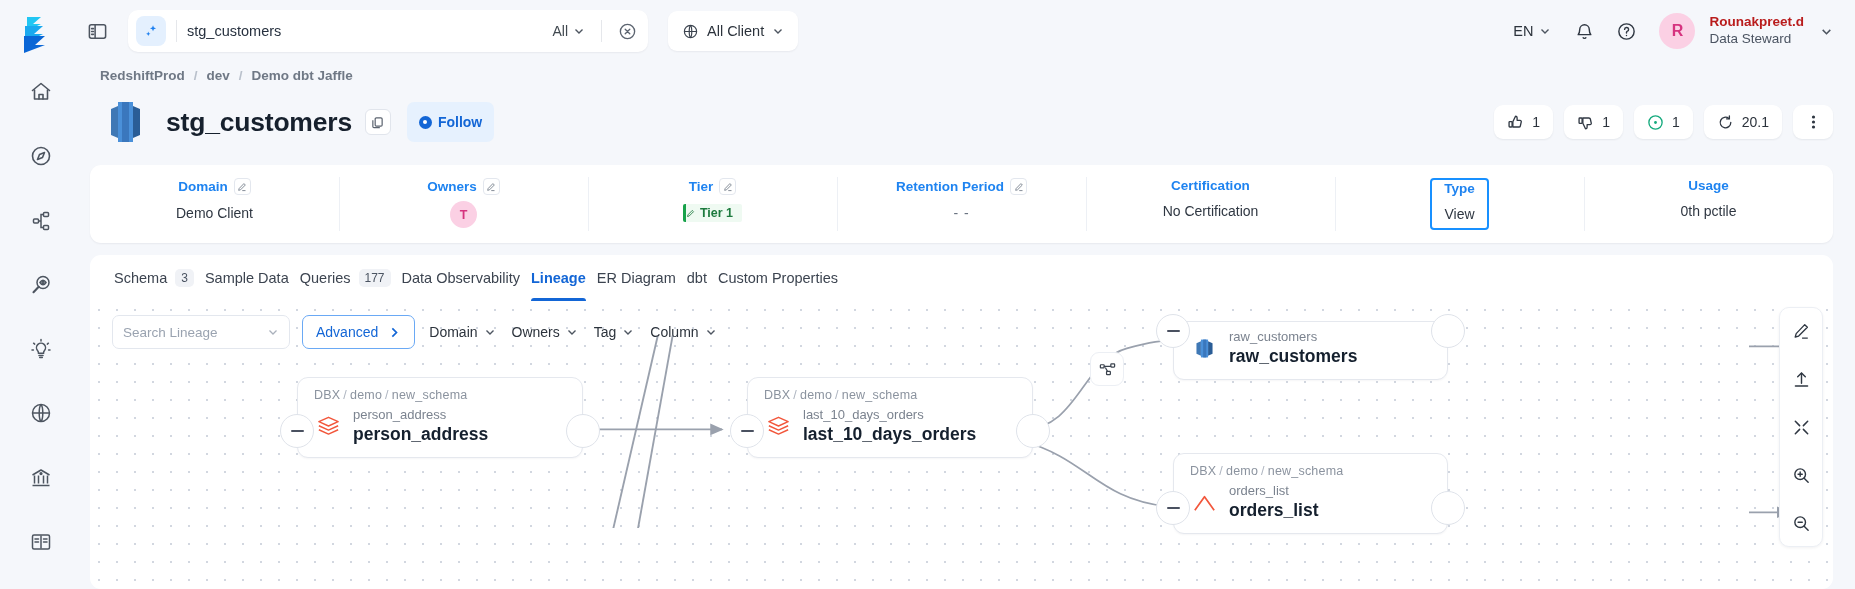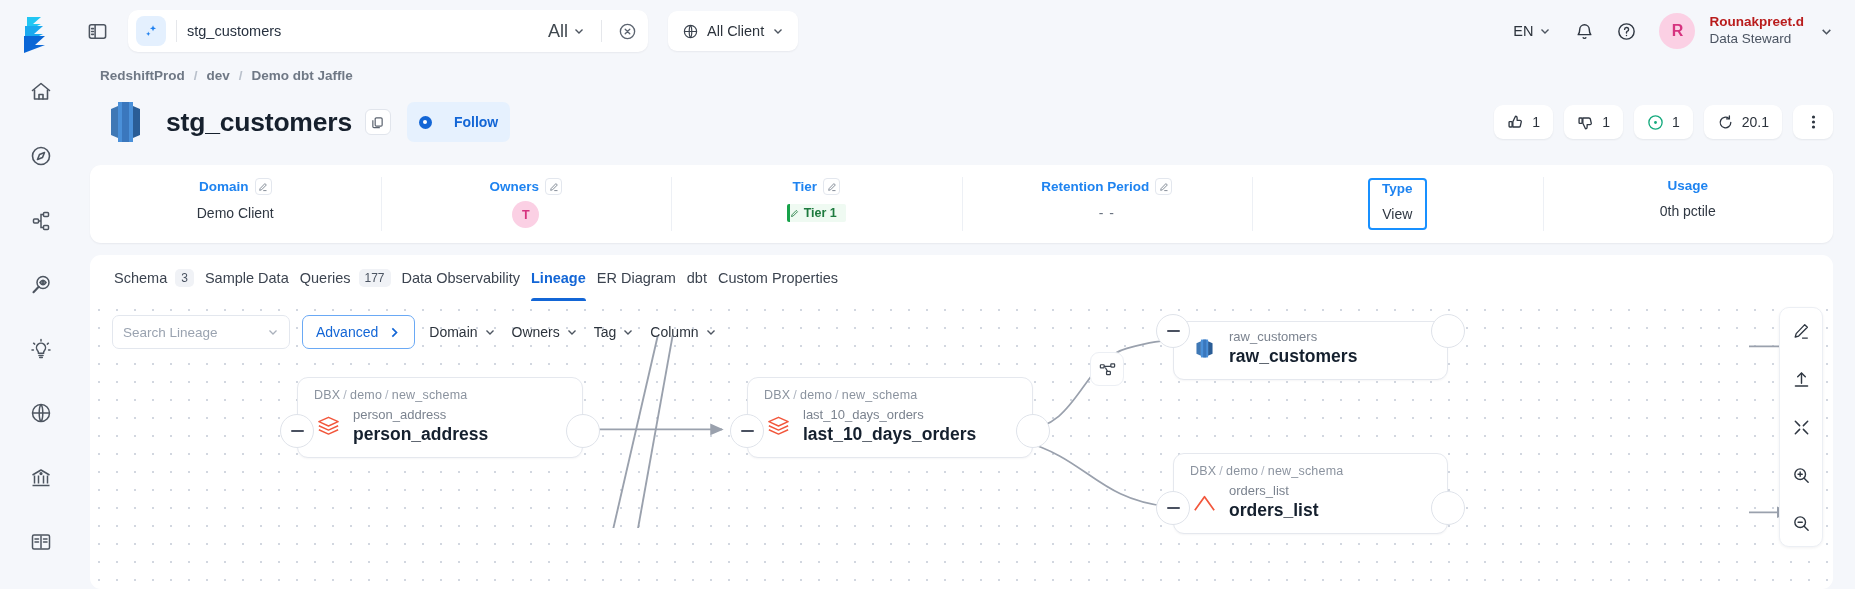--- a/index.html
+++ b/index.html
@@ -43,21 +43,21 @@
   .spark-btn {
     width: 30px; height: 30px; border-radius: 8px; background: #e4f0fe;
     display: flex; align-items: center; justify-content: center; cursor: pointer; flex: none;
   }
   .search-divider { width: 1px; height: 22px; background: #e5e7eb; margin: 0 10px; flex:none; }
   .search-input {
     flex: 1; border: none; outline: none; font-size: 14.5px;
     font-family: "Liberation Sans", sans-serif; color: #27313f; background: transparent;
   }
   .search-input::placeholder { color: #9aa3b0; }
-  .search-scope { display: flex; align-items: center; gap: 5px; font-size: 18px; color: #40484f; cursor: pointer; padding: 0 6px; white-space: nowrap;}
+  .search-scope { display: flex; align-items: center; gap: 5px; font-size: 14px; color: #40484f; cursor: pointer; padding: 0 6px; white-space: nowrap;}
   .search-clear { width: 30px; height: 30px; display:flex; align-items:center; justify-content:center; cursor: pointer; }
 
   .domains-btn {
     margin-left: 20px; height: 40px; background: #fff; border-radius: 9px;
     display: flex; align-items: center; gap: 8px; padding: 0 14px;
     font-size: 14.5px; color: #2c333c; cursor: pointer;
     box-shadow: 0 1px 2px rgba(16,24,40,.06); white-space: nowrap;
   }
 
   .topbar-right { margin-left: auto; display: flex; align-items: center; gap: 4px; }
@@ -79,21 +79,21 @@
   .breadcrumb { display: flex; align-items: center; gap: 9px; font-size: 13.5px; color: #6f7885; padding: 6px 0 8px 10px; }
   .breadcrumb .sep { color: #b9c0cb; }
   .breadcrumb span { cursor: pointer; font-weight: bold; }
 
   .title-row { display: flex; align-items: center; padding: 0 0 0 10px; height: 62px; }
   .entity-icon { width: 52px; height: 48px; display: flex; align-items: center; justify-content: center; flex: none; }
   .entity-title { font-size: 26.5px; font-weight: 700; color: #16202d; margin-left: 14px; letter-spacing: -.2px; }
   .copy-btn { width: 26px; height: 26px; border-radius: 6px; border: 1px solid #e1e5ec; display:flex; align-items:center; justify-content:center; margin-left: 13px; cursor: pointer; background:#fff;}
   .follow-btn {
     margin-left: 16px; height: 40px; border-radius: 7px; background: #e6f1fe;
-    display: flex; align-items: center; gap: 22px; padding: 0 12px;
+    display: flex; align-items: center; gap: 6px; padding: 0 12px;
     color: #1366d6; font-size: 14px; font-weight: 600; cursor: pointer;
   }
   .follow-dot { width: 13px; height: 13px; border-radius: 50%; background: #1366d6; display:flex; align-items:center; justify-content:center;}
   .follow-dot i { width: 4px; height: 4px; border-radius: 50%; background:#fff; display:block;}
 
   .title-actions { margin-left: auto; display: flex; align-items: center; gap: 11px; }
   .pill {
     height: 34px; min-width: 58px; background: #fff; border-radius: 9px;
     display: flex; align-items: center; justify-content: center; gap: 8px;
     padding: 0 13px; font-size: 14px; color: #2c333c; cursor: pointer;
@@ -469,20 +469,26 @@
             <span class="meta-edit">
               <svg width="10" height="10" viewBox="0 0 12 12" fill="none" stroke="#7b838f" stroke-width="1.1">
                   <path d="M8.3 1.9 10 3.6 4.2 9.4 2 10l.6-2.2z"></path>
                   <path d="M6.3 10.3h3.9"></path>
                 </svg>
             </span>
           </div>
           <div class="meta-value muted">- -</div>
         </div>
 
+        <div class="meta-cell">
+          <div class="meta-label">
+            <span>Certification</span>
+          </div>
+          <div class="meta-value">No Certification</div>
+        </div>
 
         <div class="meta-cell">
           <div class="type-cell-box">
             <div class="meta-label">
               <span>Type</span>
             </div>
             <div class="meta-value">View</div>
           </div>
         </div>
 

